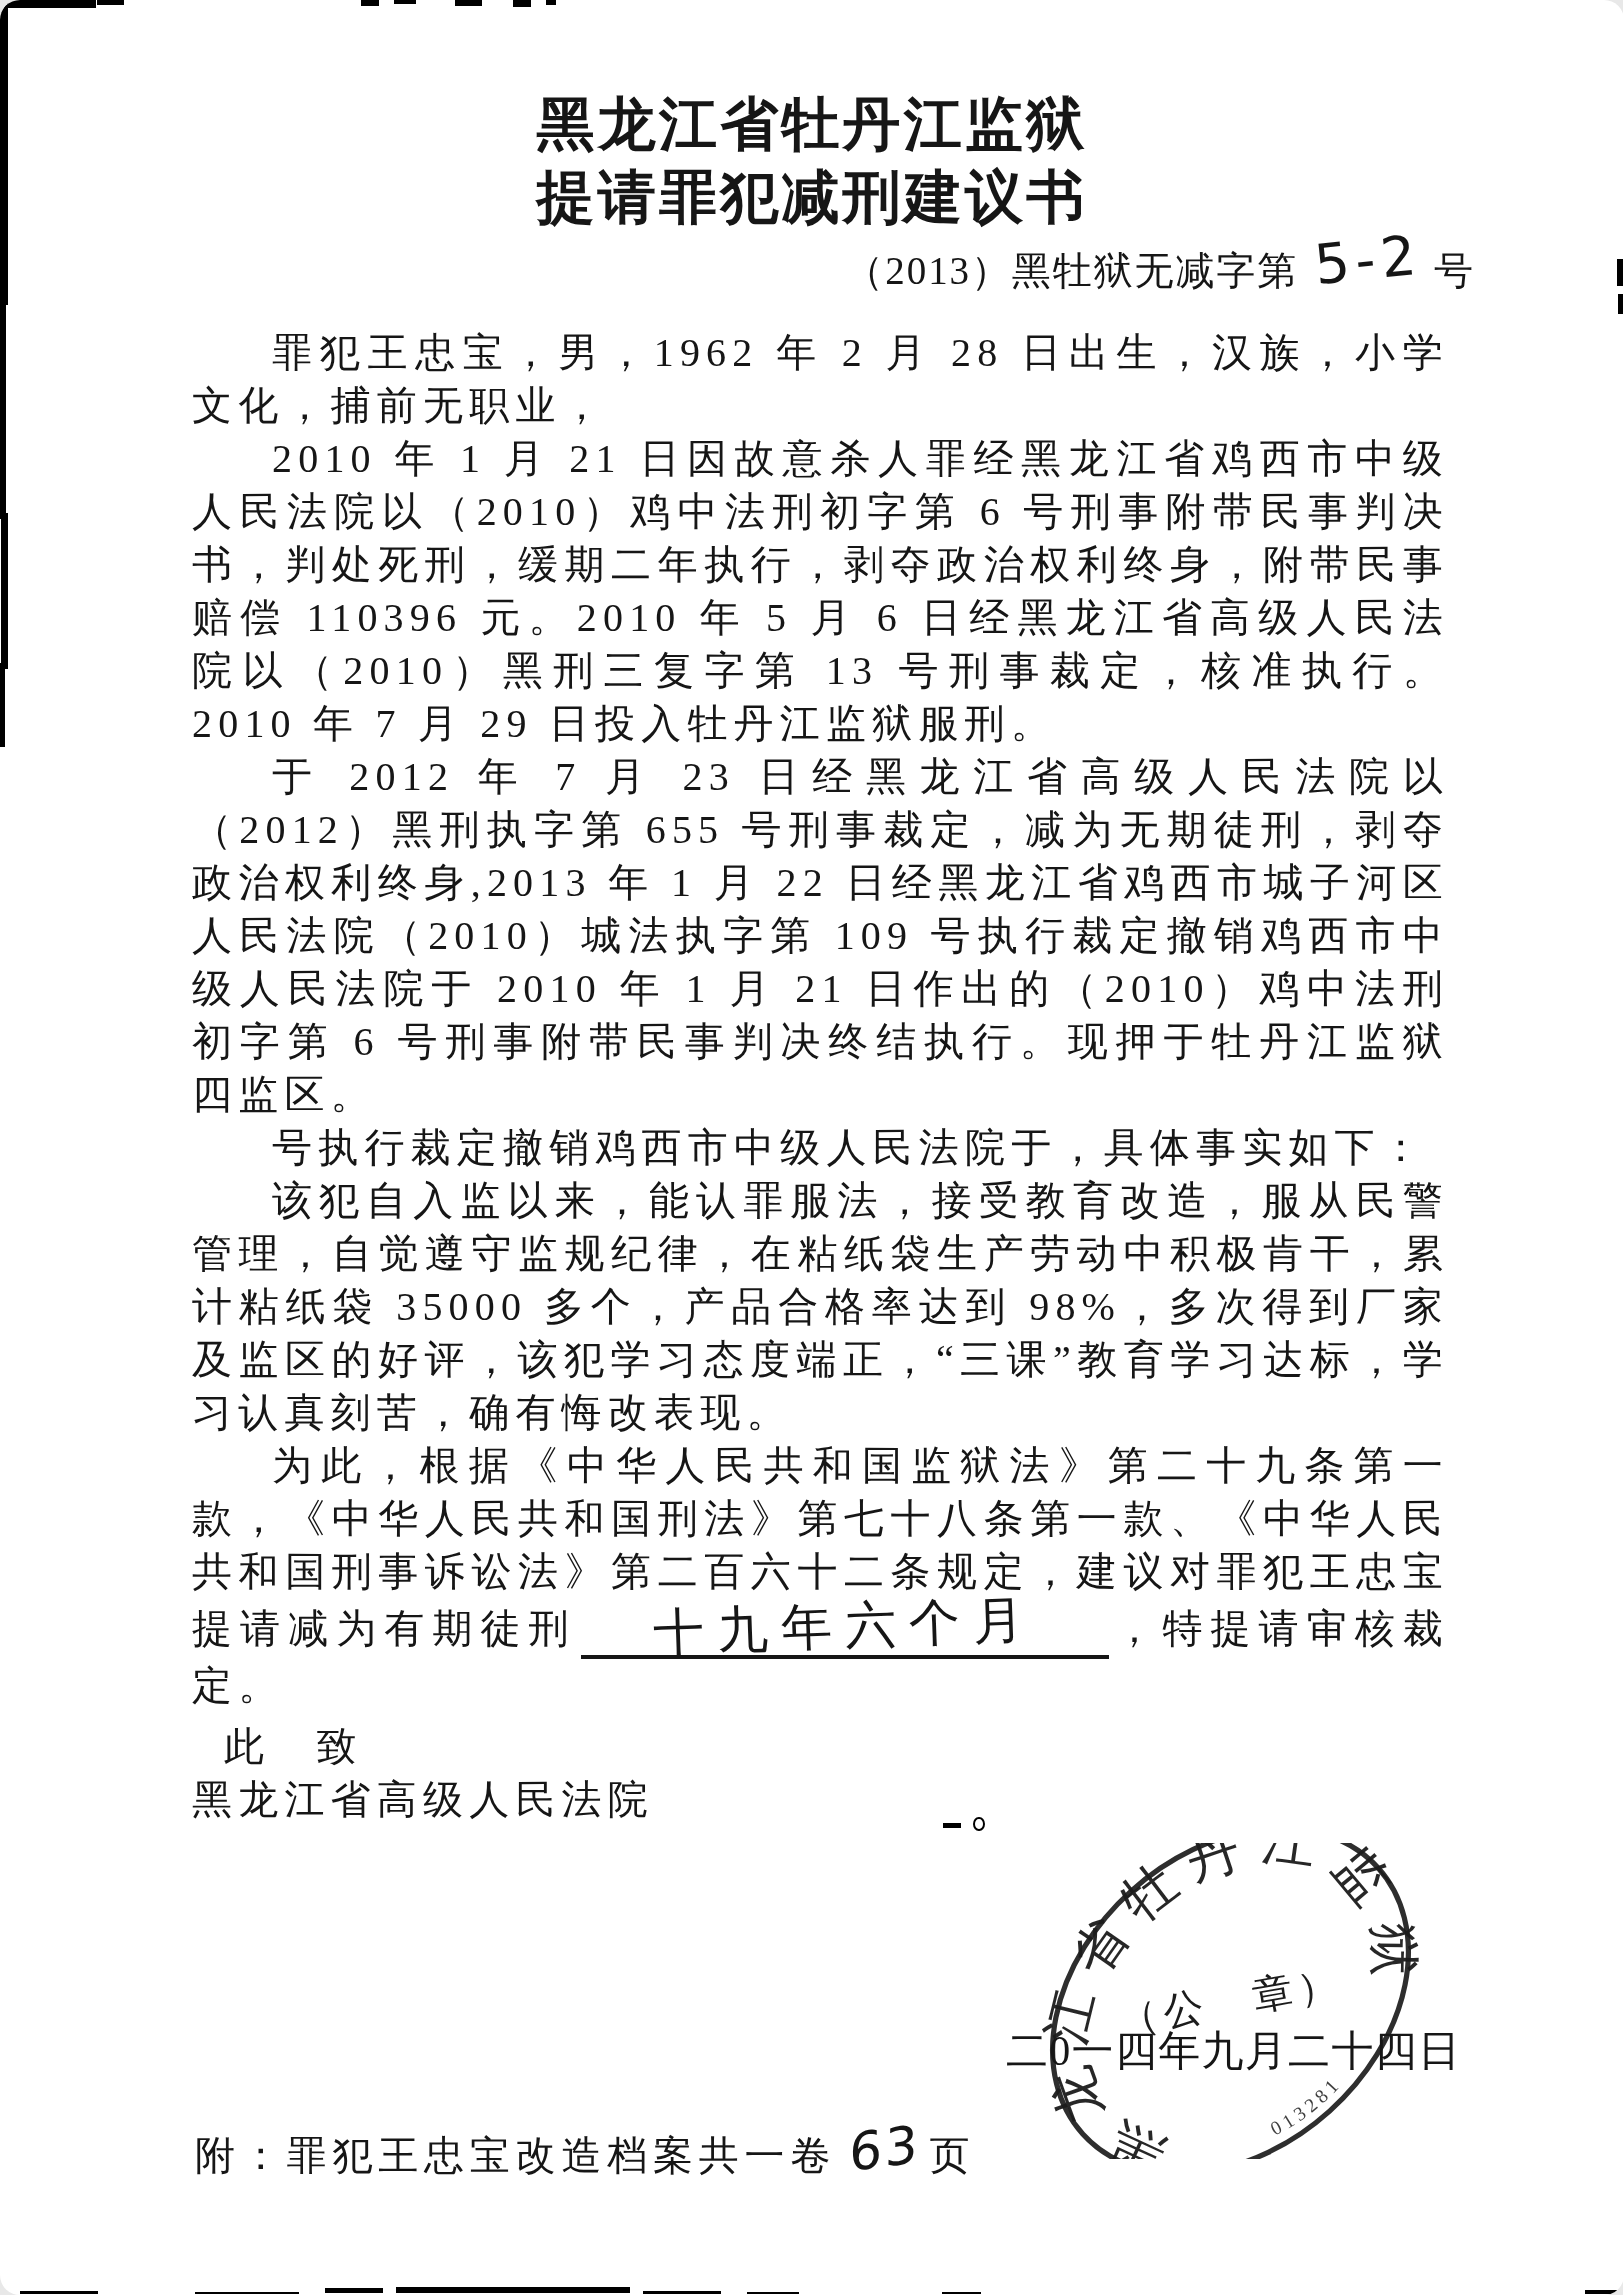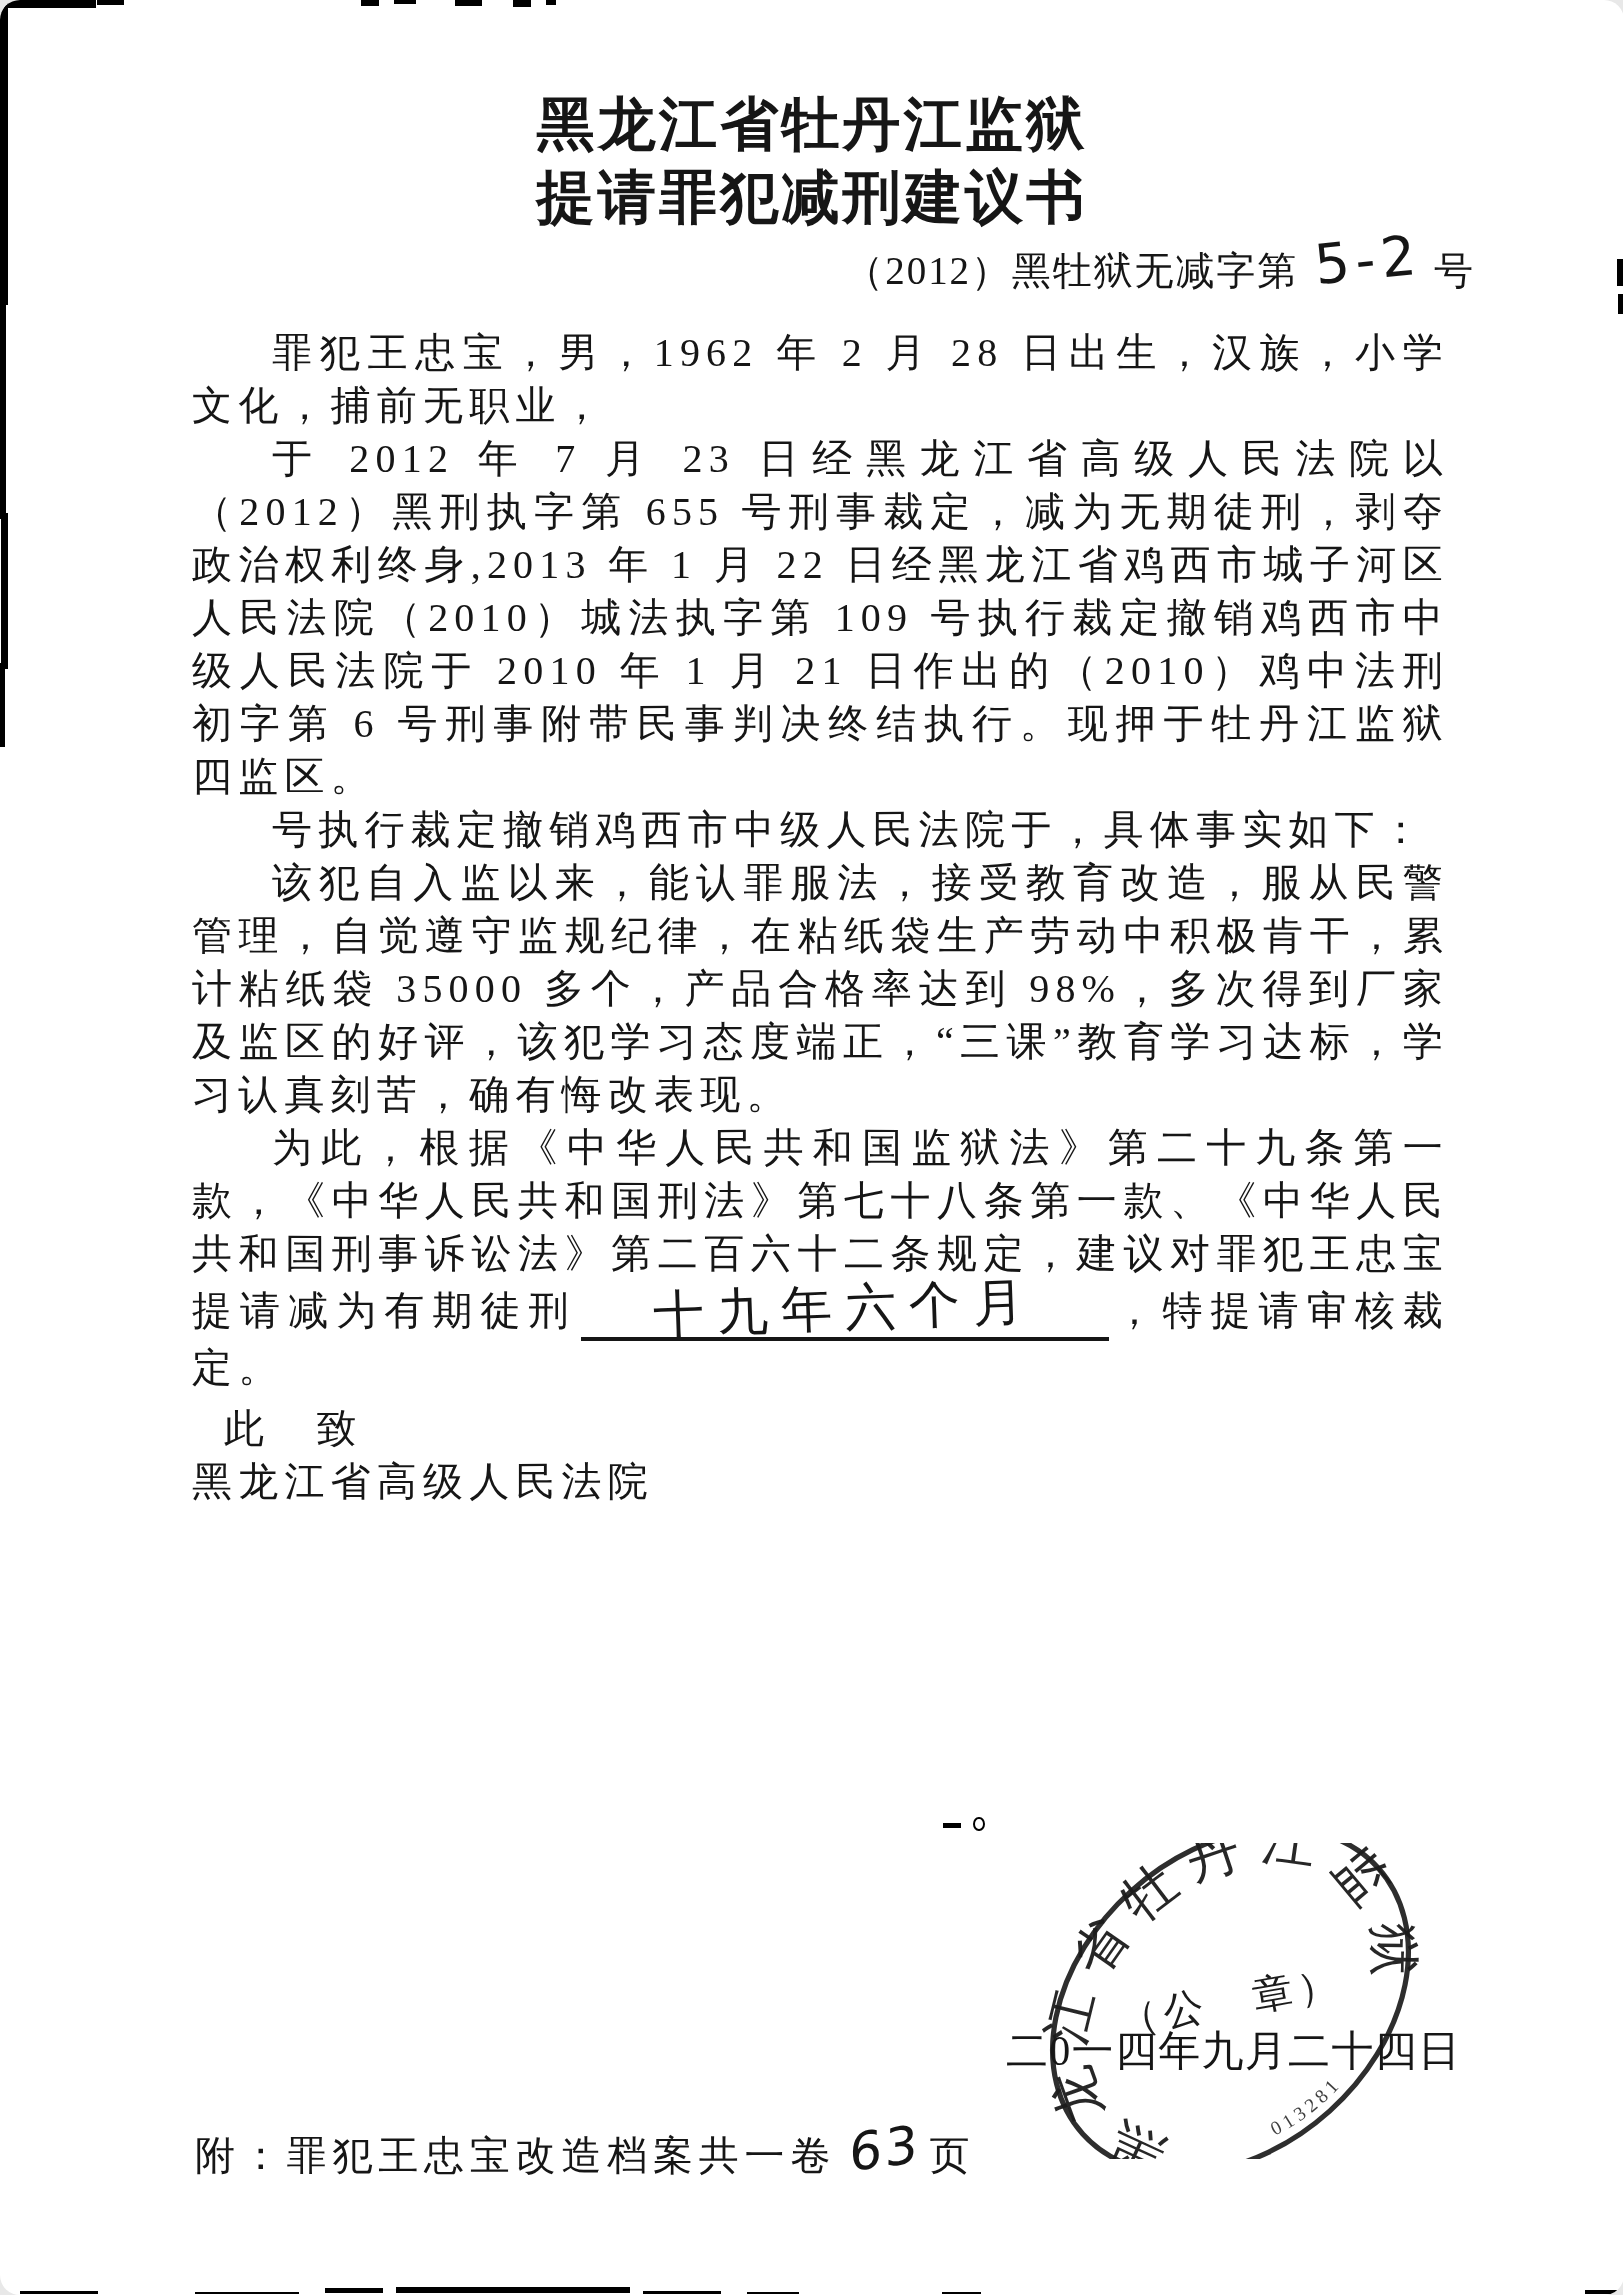--- a/index.html
+++ b/index.html
@@ -114,24 +114,25 @@
   <div class="artifact" style="left:643px;top:2291px;width:78px;height:2.6px;"></div>
   <div class="artifact" style="left:747px;top:2292px;width:52px;height:1.9px;"></div>
   <div class="artifact" style="left:942px;top:2292px;width:39px;height:1.9px;"></div>
   <div class="artifact" style="left:1585px;top:2290px;width:32px;height:3.9px;"></div>
 
   <div class="title-block">
     <div class="title-line">黑龙江省牡丹江监狱</div>
     <div class="title-line">提请罪犯减刑建议书</div>
   </div>
 
-  <div class="doc-number"><span>（2012）黑牡狱无减字第</span><span class="handwritten hw-number">5-2</span><span>号</span></div>
+  <div class="doc-number"><span>（2013）黑牡狱无减字第</span><span class="handwritten hw-number">5-2</span><span>号</span></div>
 
   <div class="body">
     <p>罪犯王忠宝，男，1962 年 2 月 28 日出生，汉族，小学文化，捕前无职业，</p>
+    <p>2010 年 1 月 21 日因故意杀人罪经黑龙江省鸡西市中级人民法院以（2010）鸡中法刑初字第 6 号刑事附带民事判决书，判处死刑，缓期二年执行，剥夺政治权利终身，附带民事赔偿 110396 元。2010 年 5 月 6 日经黑龙江省高级人民法院以（2010）黑刑三复字第 13 号刑事裁定，核准执行。2010 年 7 月 29 日投入牡丹江监狱服刑。</p>
     <p>于 2012 年 7 月 23 日经黑龙江省高级人民法院以（2012）黑刑执字第 655 号刑事裁定，减为无期徒刑，剥夺政治权利终身,2013 年 1 月 22 日经黑龙江省鸡西市城子河区人民法院（2010）城法执字第 109 号执行裁定撤销鸡西市中级人民法院于 2010 年 1 月 21 日作出的（2010）鸡中法刑初字第 6 号刑事附带民事判决终结执行。现押于牡丹江监狱四监区。</p>
     <p>号执行裁定撤销鸡西市中级人民法院于，具体事实如下：</p>
     <p>该犯自入监以来，能认罪服法，接受教育改造，服从民警管理，自觉遵守监规纪律，在粘纸袋生产劳动中积极肯干，累计粘纸袋 35000 多个，产品合格率达到 98%，多次得到厂家及监区的好评，该犯学习态度端正，“三课”教育学习达标，学习认真刻苦，确有悔改表现。</p>
     <p><span>为此，根据《中华人民共和国监狱法》第二十九条第一款，《中华人民共和国刑法》第七十八条第一款、《中华人民共和国刑事诉讼法》第二百六十二条规定，建议对罪犯王忠宝提请减为有期徒刑</span><span class="underline-slot"><span class="handwritten hw-term">十九年六个月</span></span><span>，特提请审核裁定。</span></p>
     <p class="salute">此　致</p>
     <p class="recipient">黑龙江省高级人民法院</p>
   </div>
 
   <div class="seal">
     <svg viewBox="0 0 648 486">

